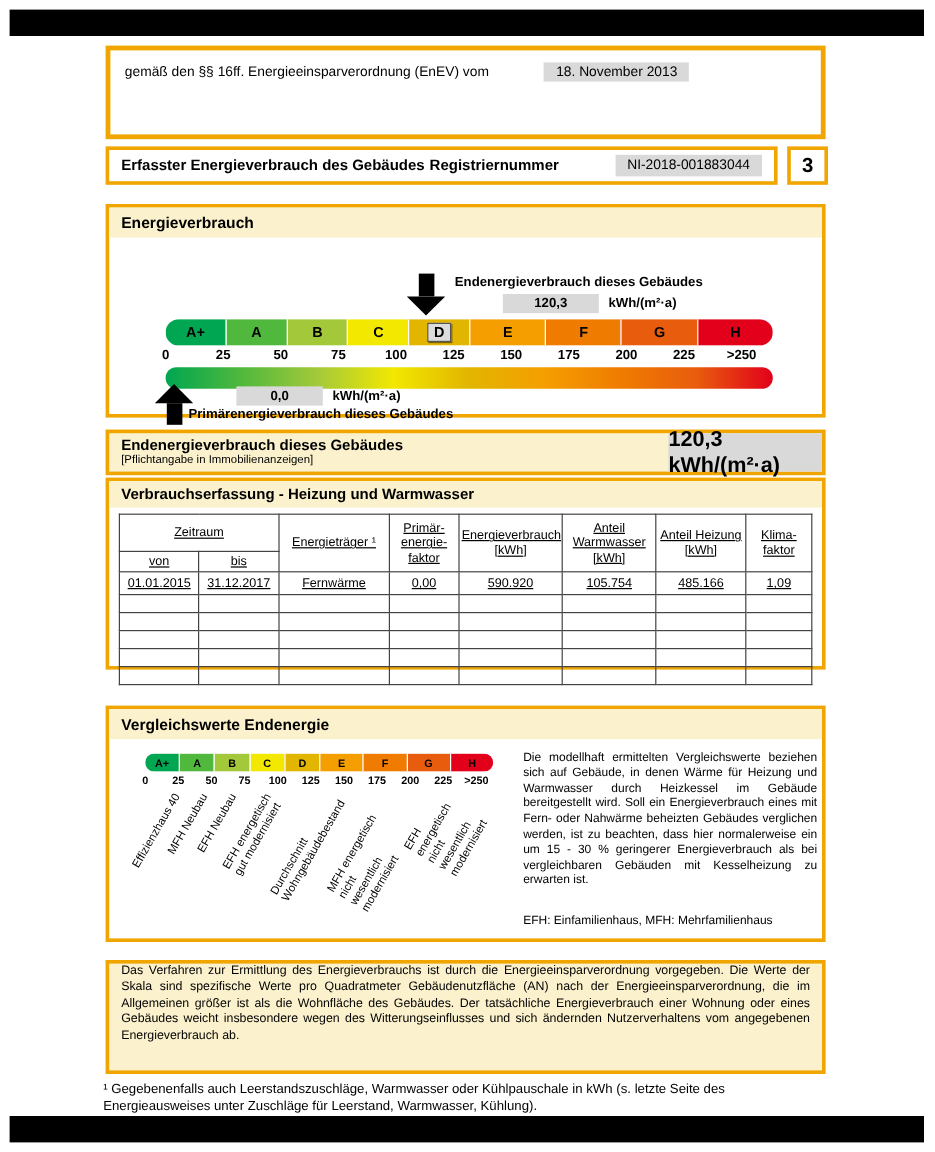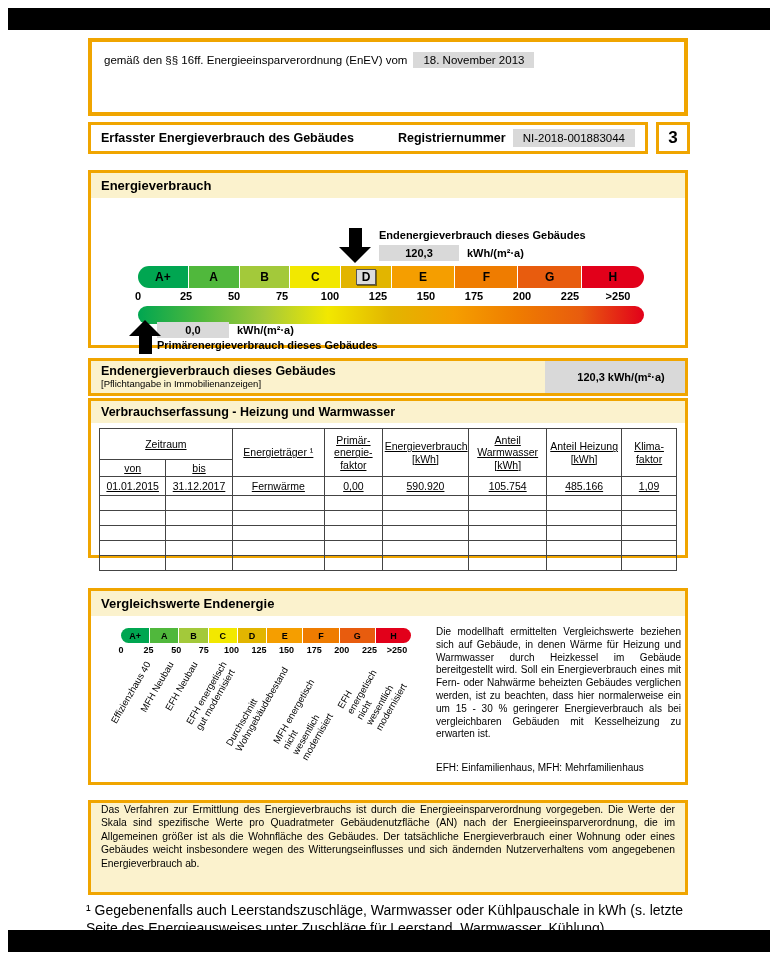--- a/index.html
+++ b/index.html
@@ -6,21 +6,21 @@
   body { font-family:"Liberation Sans", sans-serif; color:#000; }
   .page { position:relative; width:779px; height:960px; background:#fff; overflow:hidden; }
 
   .blackbar { position:absolute; left:8px; width:762px; height:22px; background:#000; }
   .bar-top { top:8px; }
   .bar-bottom { top:930px; }
 
   .obox { position:absolute; box-sizing:border-box; border:3px solid var(--accent,#F0A500); background:#fff; }
   .cream { background:var(--header-fill,#FBF2CD); }
   .strip { background:var(--header-fill,#FBF2CD); font-weight:bold; font-size:13px; padding:5px 10px; }
-  .graybox { background:var(--value-fill,#D9D9D9); display:inline-block; }
+  .graybox { background:var(--value-fill,#D9D9D9); display:inline-block;margin-left:40px; }
 
   
   .title-box { left:88px; top:38px; width:600px; height:78px; border-width:4px; padding:6px 12px; }
   .title-row { display:flex; align-items:flex-end; }
   .main-title { font-size:38px; font-weight:bold; line-height:1.05; letter-spacing:-1px; margin:0; }
   .building-type { font-size:15px; font-weight:bold; margin-left:28px; padding-bottom:5px; }
   .reg-row { margin-top:4px; font-size:11.5px; display:flex; align-items:center; gap:6px; }
   .reg-row .graybox { padding:2px 10px; font-size:11.5px; }
 
   
@@ -60,21 +60,21 @@
 
   .primary-value-row { position:absolute; left:66px; top:124px; display:flex; align-items:center; gap:8px; font-size:11px; font-weight:bold; z-index:2; }
   .primary-value-row .graybox { min-width:56px; text-align:center; padding:2px 8px; }
   .primary-label { position:absolute; left:66px; top:141px; font-size:11px; font-weight:bold; z-index:2; }
 
   
   .banner { left:88px; top:358px; width:600px; height:38px; display:flex; align-items:stretch; }
   .banner-left { flex:1; padding:3px 10px; }
   .banner-title { font-weight:bold; font-size:12.5px; }
   .banner-note { font-size:9.5px; }
-  .banner-value { width:128px; background:var(--value-fill,#D9D9D9); display:flex; align-items:center; justify-content:center; font-weight:bold; font-size:11px;padding-left:12px; }
+  .banner-value { width:128px; background:var(--value-fill,#D9D9D9); display:flex; align-items:center; justify-content:center; font-weight:bold; font-size:18px; }
 
   
   .consumption-box { left:88px; top:398px; width:600px; height:160px; }
   .consumption-box .strip { font-size:12.5px; padding:4px 10px; }
   .ctable-wrap { margin:5px 8px 0 8px; }
   table.ctable { width:100%; border-collapse:collapse; table-layout:fixed; font-size:10.5px;text-decoration:underline; }
   table.ctable th, table.ctable td { border:1px solid #444; text-align:center; vertical-align:middle; font-weight:normal; padding:1px 2px; }
   table.ctable thead th { white-space:pre-line; line-height:1.15; }
   tr.hrow1 th { height:28px; }
   tr.hrow2 th { height:14px; }
@@ -94,21 +94,21 @@
   .cmp-labels { position:absolute; left:30px; top:44px; width:290px; height:118px; }
   .cmp-label { position:absolute; top:0; font-size:9.5px; line-height:1.15; white-space:pre-line; transform:rotate(-60deg) translateX(-100%); transform-origin:0 0; }
   .cmp-text { position:absolute; left:345px; top:10px; width:245px; font-size:10px; line-height:1.28; text-align:justify; }
   .cmp-abbr { position:absolute; left:345px; bottom:8px; font-size:10px; }
 
   
   .explanation-box { left:88px; top:800px; width:600px; height:95px; }
   .explanation-box .strip { background:transparent; padding:5px 10px 2px 10px; }
   .explain-text { padding:0 10px 6px 10px; font-size:10.3px; line-height:1.3; text-align:justify; }
 
-  .footnote { position:absolute; left:86px; top:902px; width:608px; font-size:14px; line-height:1.25; }
+  .footnote { position:absolute; left:86px; top:902px; width:608px; font-size:11px; line-height:1.25; }
 </style>
 </head>
 <body>
 
 <div class="page">
 
   <div class="blackbar bar-top"></div>
 
   <div class="obox title-box">
     <div class="reg-row">

